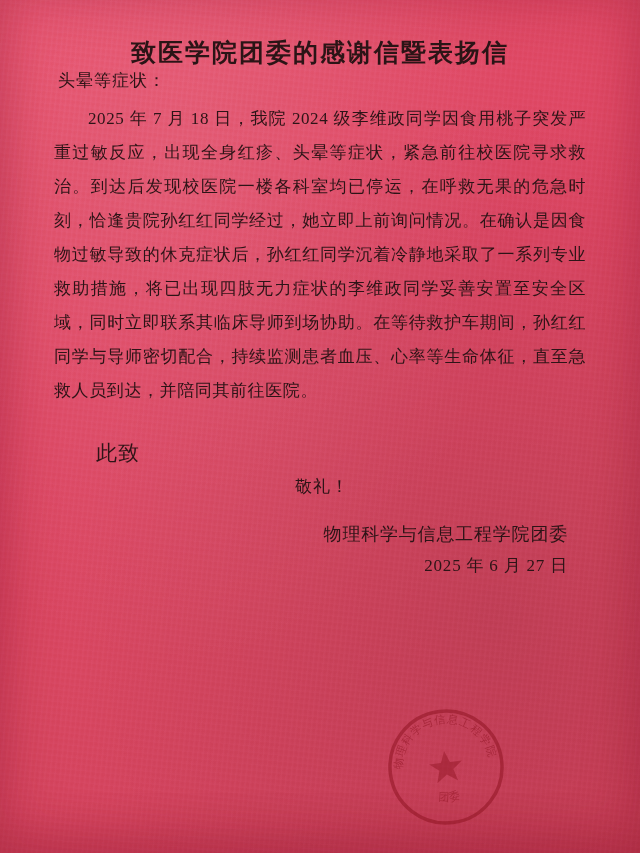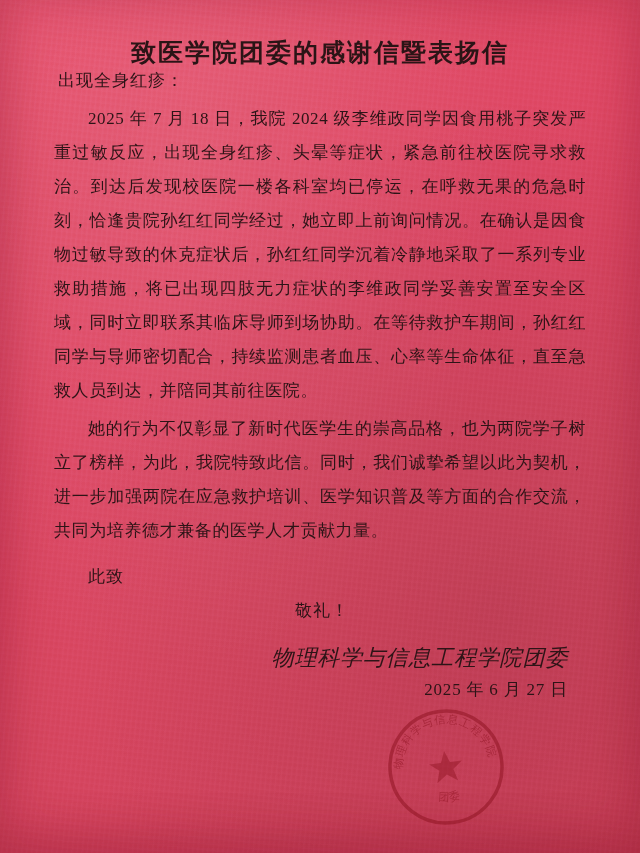--- a/index.html
+++ b/index.html
@@ -67,48 +67,47 @@
     font-size: 17px;
     line-height: 34px;
     color: #2d1417;
     text-align: justify;
     text-justify: inter-ideograph;
     text-indent: 2em;
     letter-spacing: 0.6px;
     margin: 0 0 4px 0;
   }
   .closing-1 {
-    font-size: 17px;
+    font-size: 21px;
     color: #2d1417;
     text-indent: 2em;
     letter-spacing: 1px;
     line-height: 34px;
-    margin-top: 12px;
+    margin-top: 28px;
   }
   .closing-2 {
     font-size: 17px;
     color: #2d1417;
     letter-spacing: 1px;
     line-height: 34px;
     padding-left: 4px;
     text-align: center;
   }
   .signature-block {
     margin-top: 14px;
     text-align: right;
     padding-right: 18px;
     position: relative;
     z-index: 4;
   }
   .sign-org {
-    font-size: 22px;
+    font-size: 18px;
     color: #2d1417;
     letter-spacing: 0.8px;
     line-height: 32px;
-    font-style: italic;
   }
   .sign-date {
     font-size: 17px;
     color: #2d1417;
     letter-spacing: 0.8px;
     line-height: 32px;
   }
   
   .stamp {
     position: absolute;
@@ -132,24 +131,23 @@
 </head>
 <body>
 
 <div class="page">
   <div class="paper-texture"></div>
   <div class="edge-shade"></div>
 
   <div class="content">
     <div class="title">致医学院团委的感谢信暨表扬信</div>
 
-    <div class="salutation">出现全身红疹：</div>
+    <div class="salutation">头晕等症状：</div>
 
     <p class="para">2025 年 7 月 18 日，我院 2024 级李维政同学因食用桃子突发严重过敏反应，出现全身红疹、头晕等症状，紧急前往校医院寻求救治。到达后发现校医院一楼各科室均已停运，在呼救无果的危急时刻，恰逢贵院孙红红同学经过，她立即上前询问情况。在确认是因食物过敏导致的休克症状后，孙红红同学沉着冷静地采取了一系列专业救助措施，将已出现四肢无力症状的李维政同学妥善安置至安全区域，同时立即联系其临床导师到场协助。在等待救护车期间，孙红红同学与导师密切配合，持续监测患者血压、心率等生命体征，直至急救人员到达，并陪同其前往医院。</p>
-    <p class="para">她的行为不仅彰显了新时代医学生的崇高品格，也为两院学子树立了榜样，为此，我院特致此信。同时，我们诚挚希望以此为契机，进一步加强两院在应急救护培训、医学知识普及等方面的合作交流，共同为培养德才兼备的医学人才贡献力量。</p>
 
     <div class="closing-1">此致</div>
     <div class="closing-2">敬礼！</div>
 
     <div class="signature-block">
       <div class="sign-org">物理科学与信息工程学院团委</div>
       <div class="sign-date">2025 年 6 月 27 日</div>
     </div>
   </div>
 

